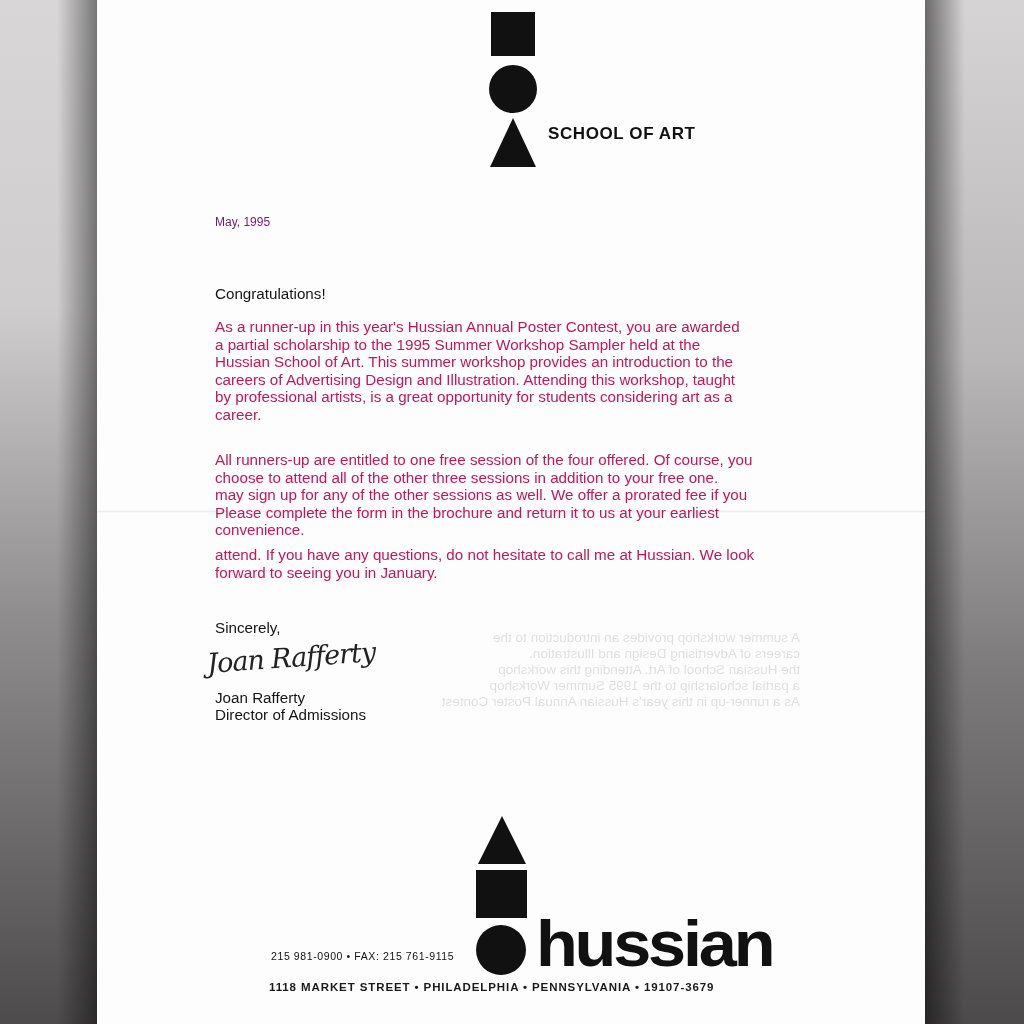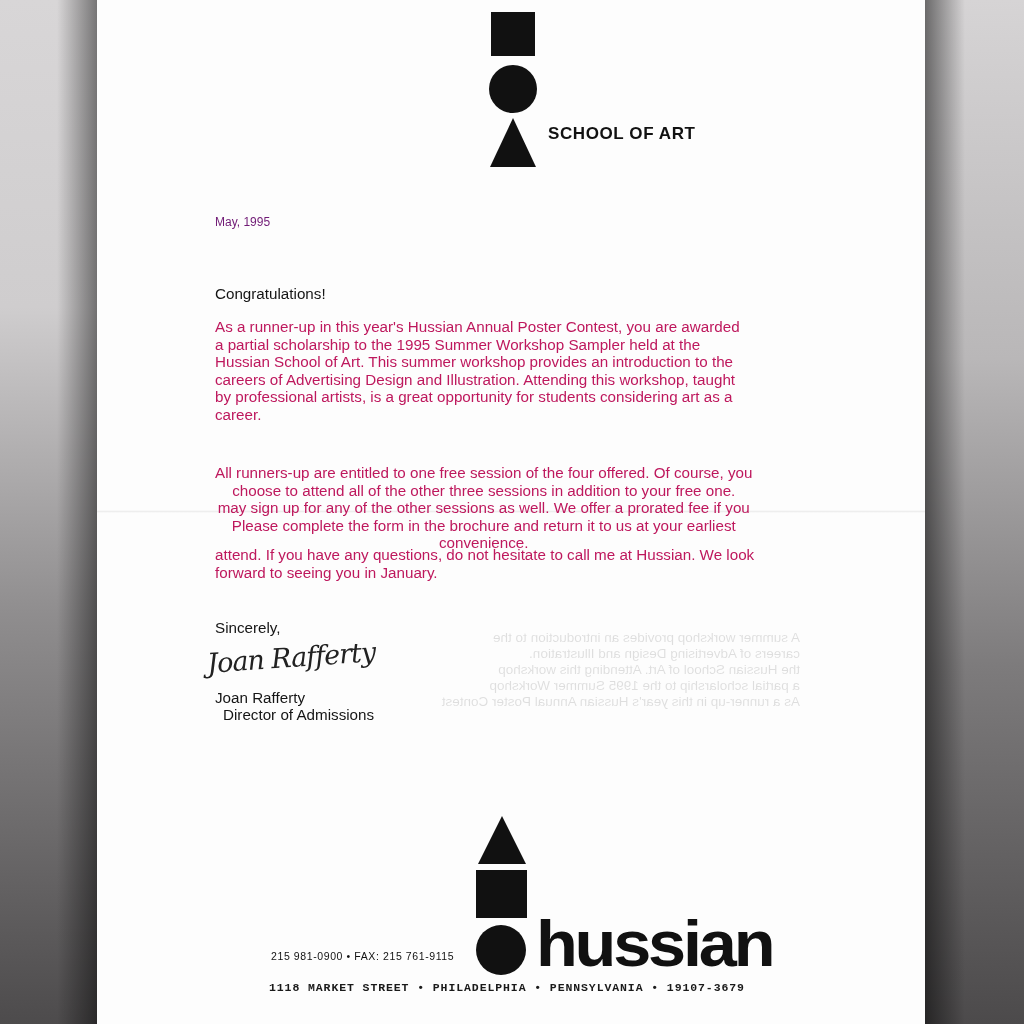--- a/index.html
+++ b/index.html
@@ -39,31 +39,31 @@
   .school-of-art {
     position: absolute; left: 548px; top: 124px;
     font-family: "Liberation Sans", sans-serif; font-weight: bold;
     font-size: 17px; letter-spacing: 0.6px; color: #111; white-space: nowrap;
   }
   .date { position: absolute; left: 215px; top: 215px; font-size: 12px; color: #701a75; }
   .greeting { position: absolute; left: 215px; top: 285px; font-size: 15.2px; color: #151515; }
   .para { position: absolute; left: 215px; font-size: 15.2px; line-height: 17.6px; color: #be185d; }
   .para span { display: block; white-space: nowrap; }
   .p1 { top: 318px; }
-  .p2 { top: 464px; text-align: center; }
+  .p2 { top: 451px; }
   .p3 { top: 546px; }
   .closing { position: absolute; left: 215px; top: 619px; font-size: 15.2px; color: #151515; }
   .signature {
     position: absolute; left: 207px; top: 642px;
     font-family: "DejaVu Serif", serif; font-style: italic;
     font-size: 27px; color: #222; letter-spacing: -1px; white-space: nowrap;
     transform: rotate(-4deg);
   }
   .signer-name { position: absolute; left: 215px; top: 689px; font-size: 15.2px; color: #151515; }
-  .signer-title { position: absolute; left: 215px; top: 706px; font-size: 15.2px; color: #151515; margin-left: 8px; }
+  .signer-title { position: absolute; left: 215px; top: 706px; font-size: 15.2px; color: #151515; }
 
   .bleed {
     position: absolute; left: 420px; top: 630px; width: 380px;
     font-size: 13.5px; line-height: 16px; color: rgba(0,0,0,0.12);
     transform: scaleX(-1); white-space: nowrap;
   }
   .bleed span { display: block; }
 
   .hussian-word {
     position: absolute; left: 536px; top: 912px;
@@ -71,21 +71,21 @@
     font-size: 64px; letter-spacing: -3px; color: #111;
     transform: scaleX(1.07); transform-origin: left top;
     line-height: 1;
   }
   .phone-line {
     position: absolute; left: 271px; top: 950px;
     font-size: 10.5px; letter-spacing: 0.6px; color: #111; white-space: nowrap;
   }
   .address-line {
     position: absolute; left: 269px; top: 981px;
-    font-size: 11.5px; font-weight: bold; letter-spacing: 0.9px; color: #1a1a1a; white-space: nowrap; font-family: Liberation Mono, monospace;
+    font-size: 11.5px; font-weight: bold; letter-spacing: 0.9px; color: #1a1a1a; white-space: nowrap;
   }
 </style>
 </head>
 <body>
 
 <div class="bg-left"></div>
 <div class="bg-right"></div>
 
 <div class="paper">
   <div class="fold"></div>

